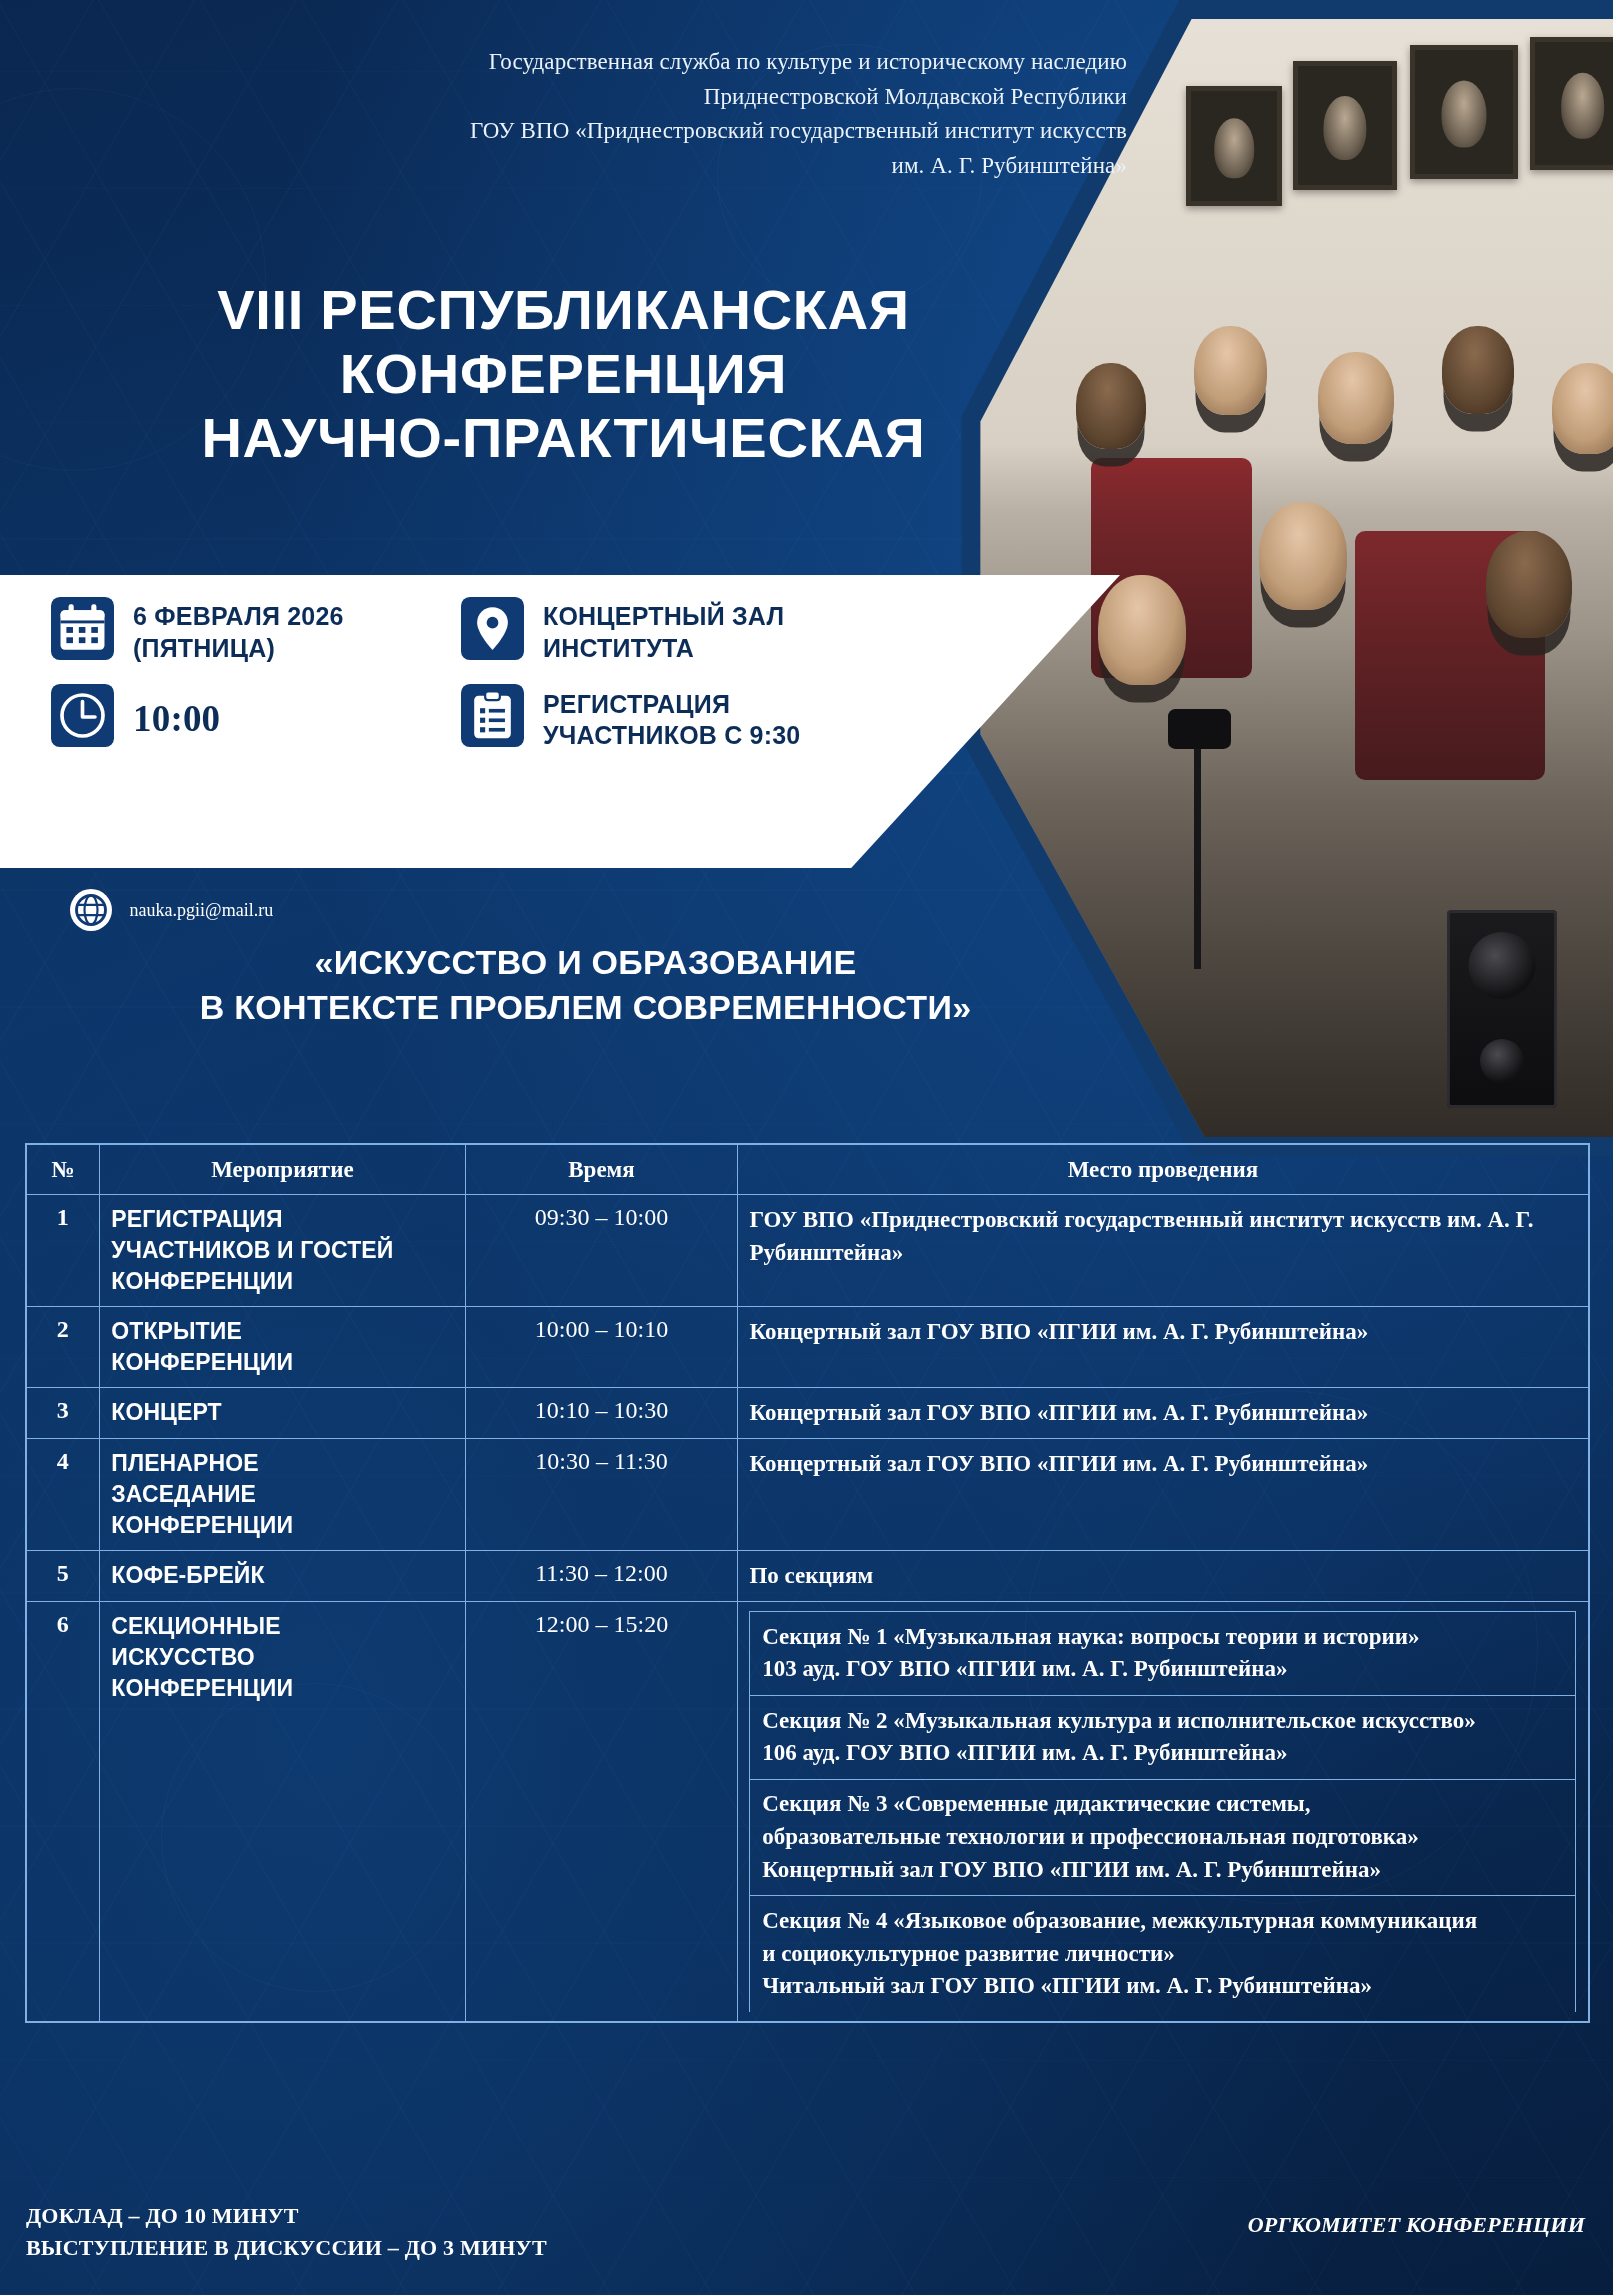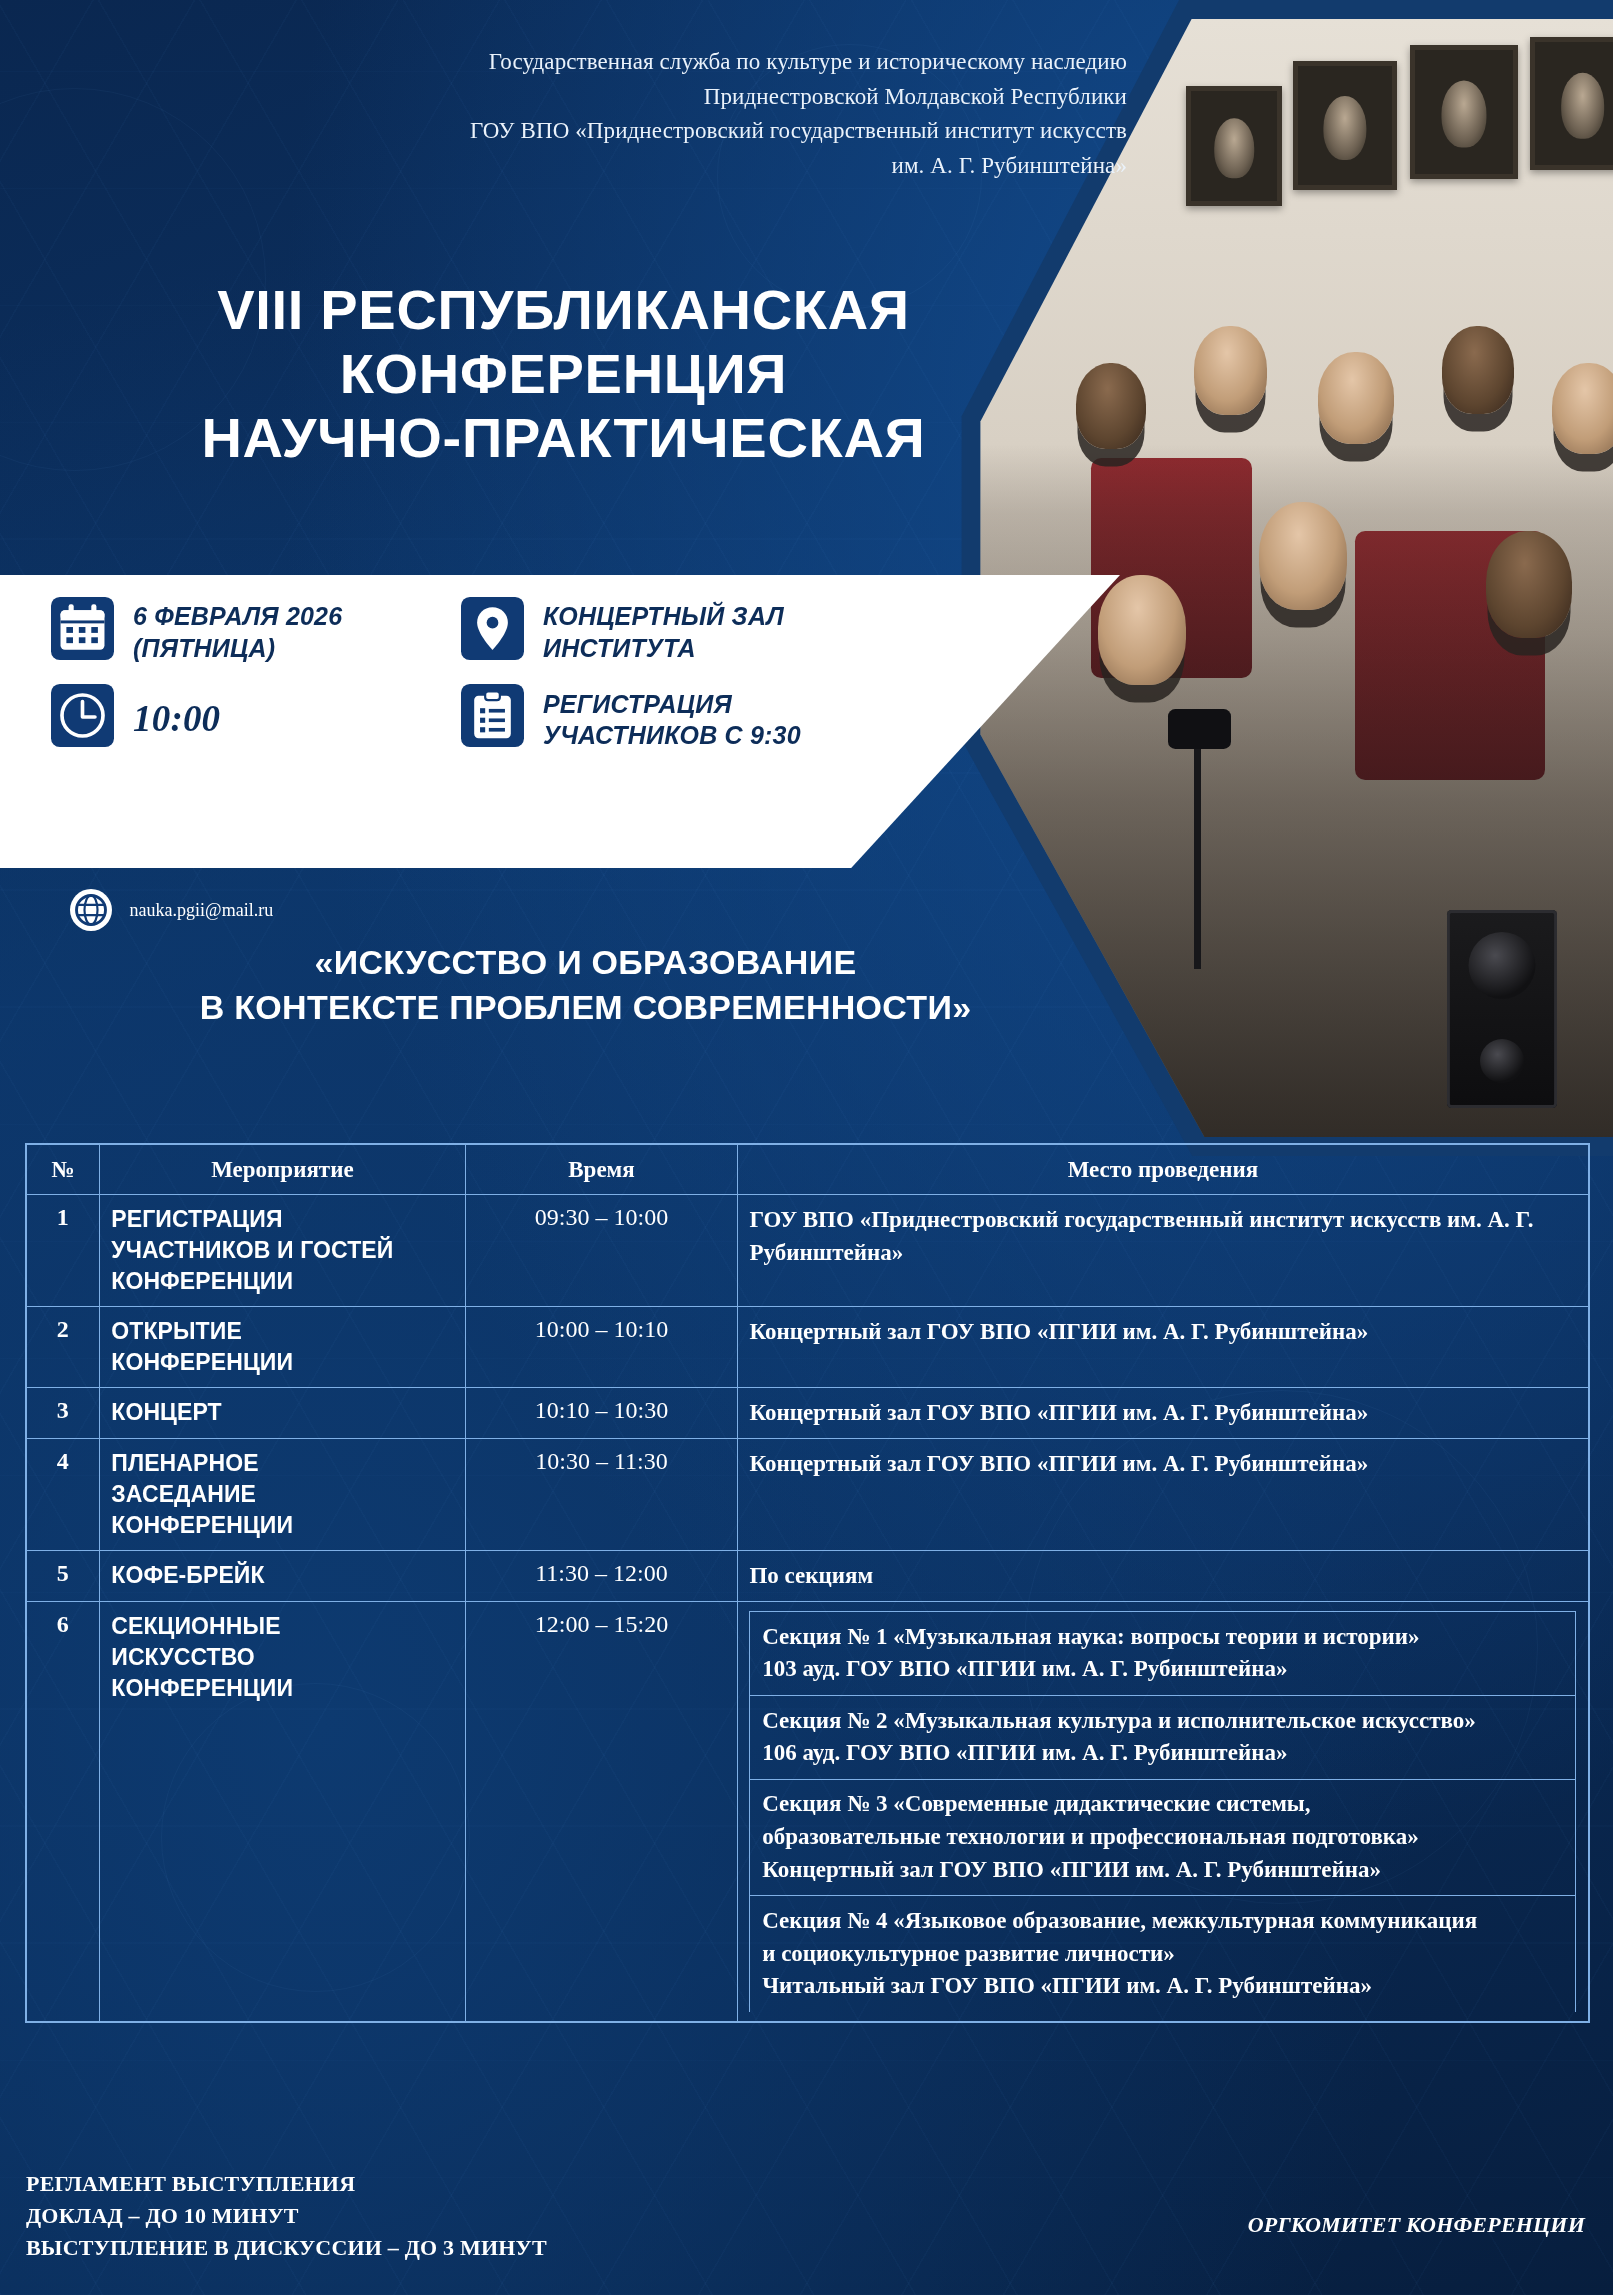--- a/index.html
+++ b/index.html
@@ -175,21 +175,21 @@
     height: 293px;
     background: #ffffff;
     clip-path: polygon(0 0, 100% 0, 76% 100%, 0 100%);
   }
   .info-grid {
     position: absolute;
     left: 51px;
     top: 22px;
     width: 944px;
   }
-  .info-row { display: flex; align-items: flex-start; margin-bottom: 20.5px; font-style: italic; }
+  .info-row { display: flex; align-items: flex-start; margin-bottom: 20.5px; }
   .info-cell { display: flex; align-items: flex-start; }
   .info-cell.c1 { width: 410px; }
   .ic {
     width: 63px; height: 63px;
     background: #103a74;
     border-radius: 8.8px;
     margin-right: 19px;
     flex: 0 0 auto;
     position: relative;
   }
@@ -583,20 +583,19 @@
               </tr>
             </tbody>
               </table>
           </td>
         </tr>
       </tbody>
     </table>
   </div>
 
   <div class="footer-left">
-    <div>РЕГЛАМЕНТ  ВЫСТУПЛЕНИЯ</div>
     <div>ДОКЛАД  – ДО 10 МИНУТ</div>
     <div>ВЫСТУПЛЕНИЕ  В ДИСКУССИИ – ДО 3 МИНУТ</div>
   </div>
   <div class="footer-right">ОРГКОМИТЕТ КОНФЕРЕНЦИИ</div>
 
 </div>
 
 
 </body></html>

